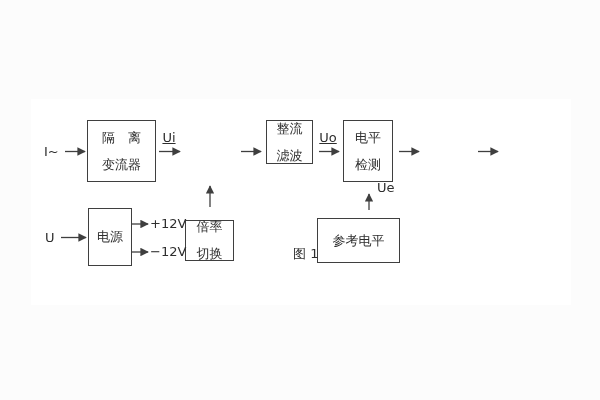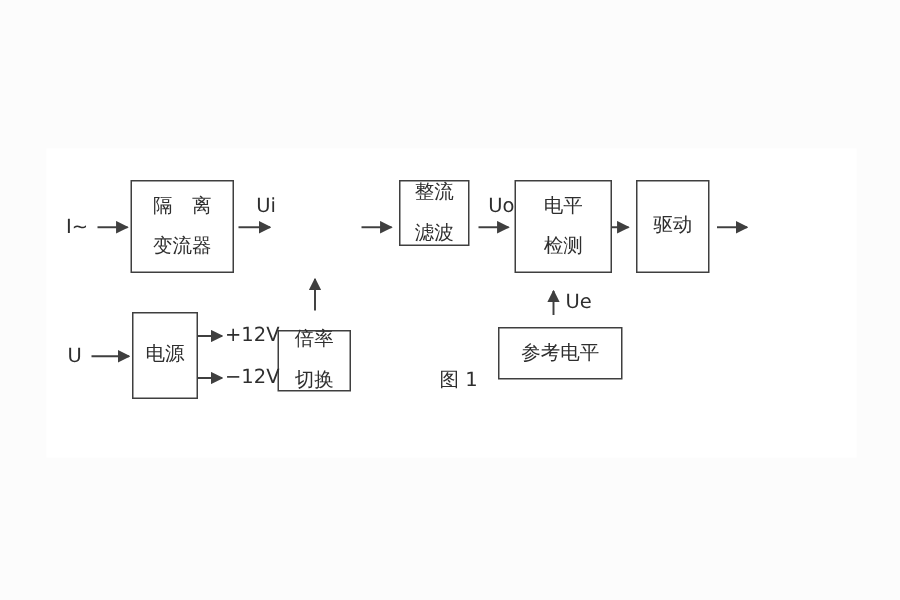--- a/index.html
+++ b/index.html
@@ -20,21 +20,21 @@
     gap:13px;
   }
   .bline{
     display:block;font-size:13px;line-height:14px;white-space:pre;
     color:var(--text,#2e2e2e);text-align:center;
   }
   .lbl{
     position:absolute;font-size:13px;line-height:14px;white-space:pre;
     color:var(--text,#2e2e2e);
   }
-  .lbl.c{text-align:right;}
+  .lbl.c{text-align:center;text-decoration:underline;}
   .wires{position:absolute;left:0;top:0;color:var(--line,#3f3f3f);}
   .wires line{stroke:currentColor;stroke-width:1.3;}
 </style>
 </head>
 <body>
 
 <div class="stage">
   <div class="panel"></div>
 
   <svg class="wires" width="600" height="400" viewBox="0 0 600 400" aria-hidden="true">
@@ -57,40 +57,37 @@
   </svg>
 
   <div class="box" style="left:87px;top:120px;width:69px;height:62px">
     <span class="bline">隔　离</span>
     <span class="bline">变流器</span>
   </div>
   <div class="box" style="left:266px;top:120px;width:47px;height:44px">
     <span class="bline">整流</span>
     <span class="bline">滤波</span>
   </div>
-  <div class="box" style="left:343px;top:120px;width:65px;height:62px">
+  <div class="box" style="left:343px;top:120px;width:50px;height:62px">
     <span class="bline">电平</span>
     <span class="bline">检测</span>
-  </div>
-  <div class="box" style="left:424px;top:120px;width:49px;height:62px">
-    <span class="bline">驱动</span>
   </div>
 
   <div class="box" style="left:88px;top:208px;width:44px;height:58px">
     <span class="bline">电源</span>
   </div>
   <div class="box" style="left:185px;top:220px;width:49px;height:41px">
     <span class="bline">倍率</span>
     <span class="bline">切换</span>
   </div>
-  <div class="box" style="left:332px;top:218px;width:83px;height:35px">
+  <div class="box" style="left:317px;top:218px;width:83px;height:45px">
     <span class="bline">参考电平</span>
   </div>
 
   <div class="lbl" style="left:44px;top:145px">I~</div>
   <div class="lbl" style="left:45px;top:231px">U</div>
   <div class="lbl c" style="left:154px;top:131px;width:30px">Ui</div>
   <div class="lbl c" style="left:313px;top:131px;width:30px">Uo</div>
-  <div class="lbl" style="left:377px;top:195px">Ue</div>
+  <div class="lbl" style="left:377px;top:181px">Ue</div>
   <div class="lbl" style="left:150px;top:217px">+12V</div>
   <div class="lbl" style="left:150px;top:245px">−12V</div>
   <div class="lbl" style="left:293px;top:247px">图 1</div>
 </div>
 
 </body></html>

